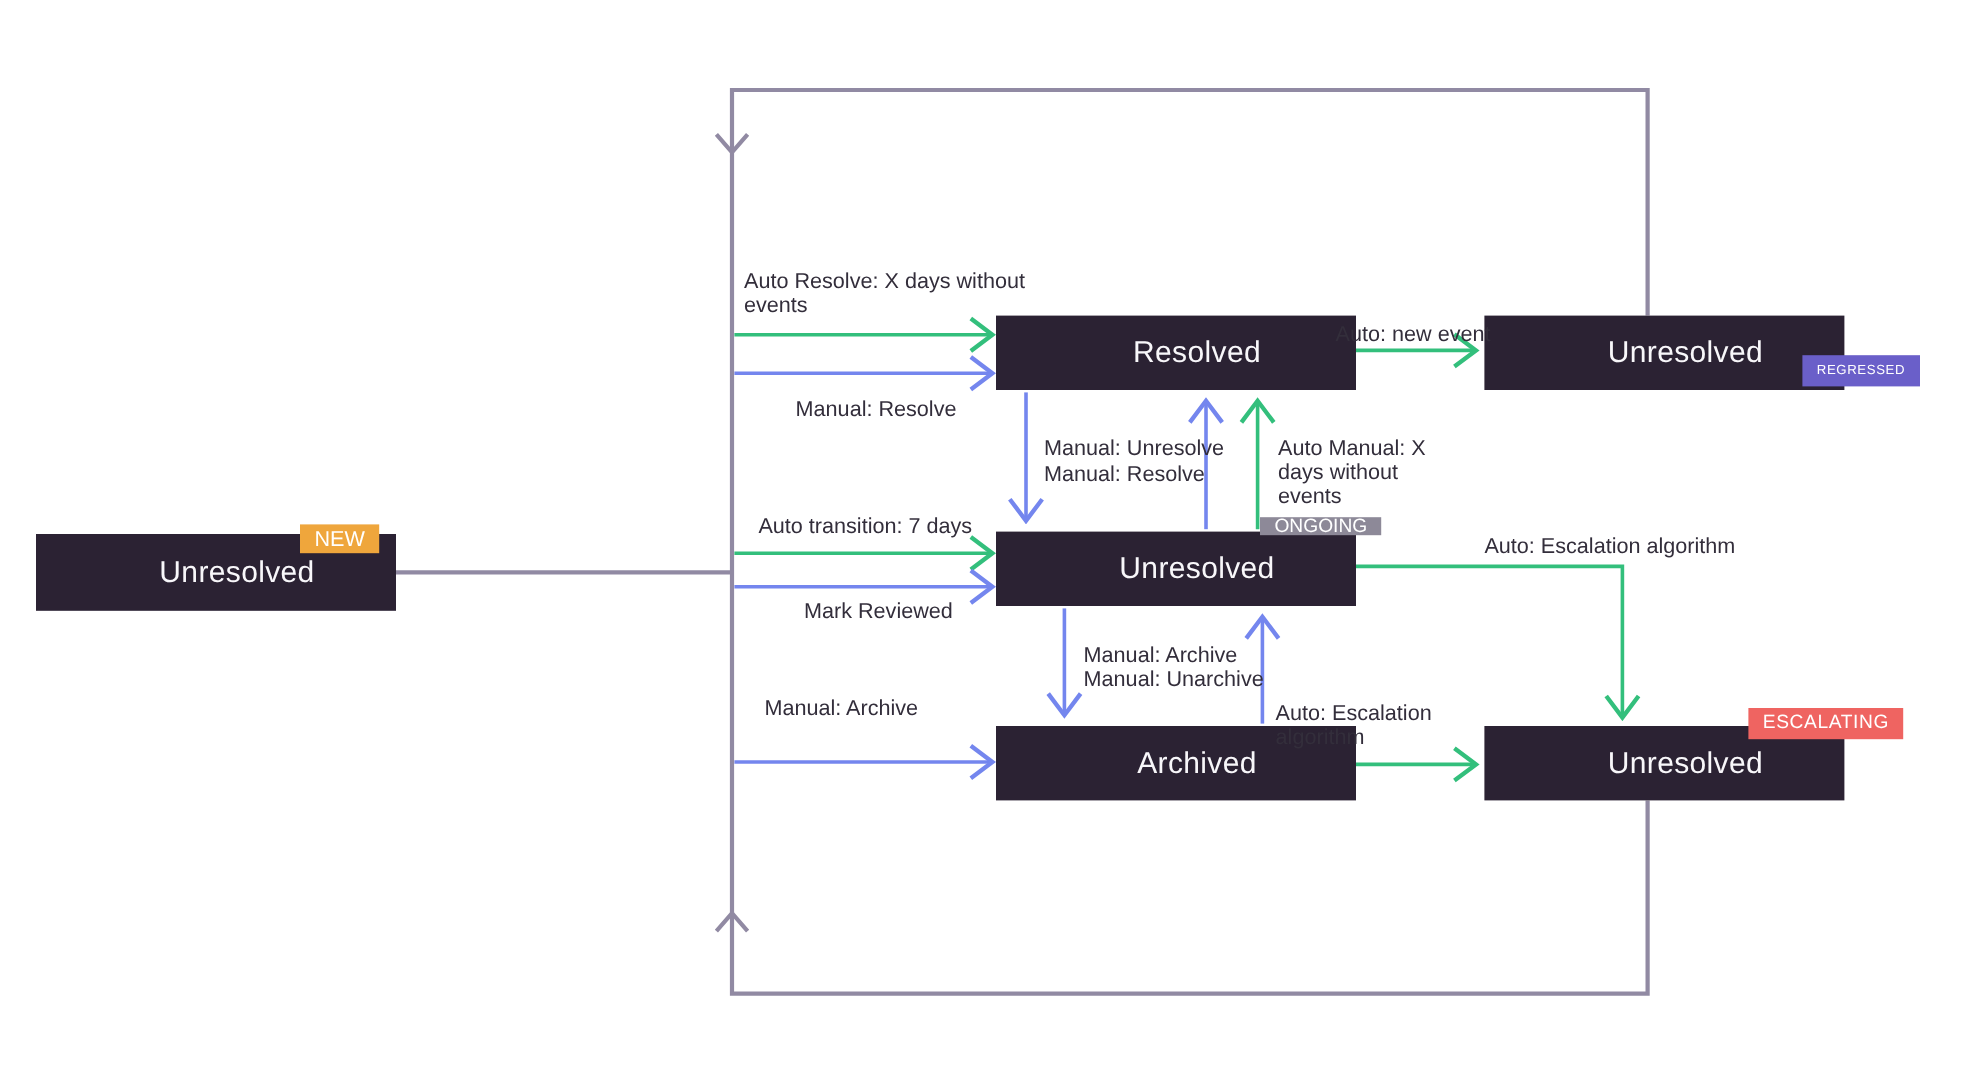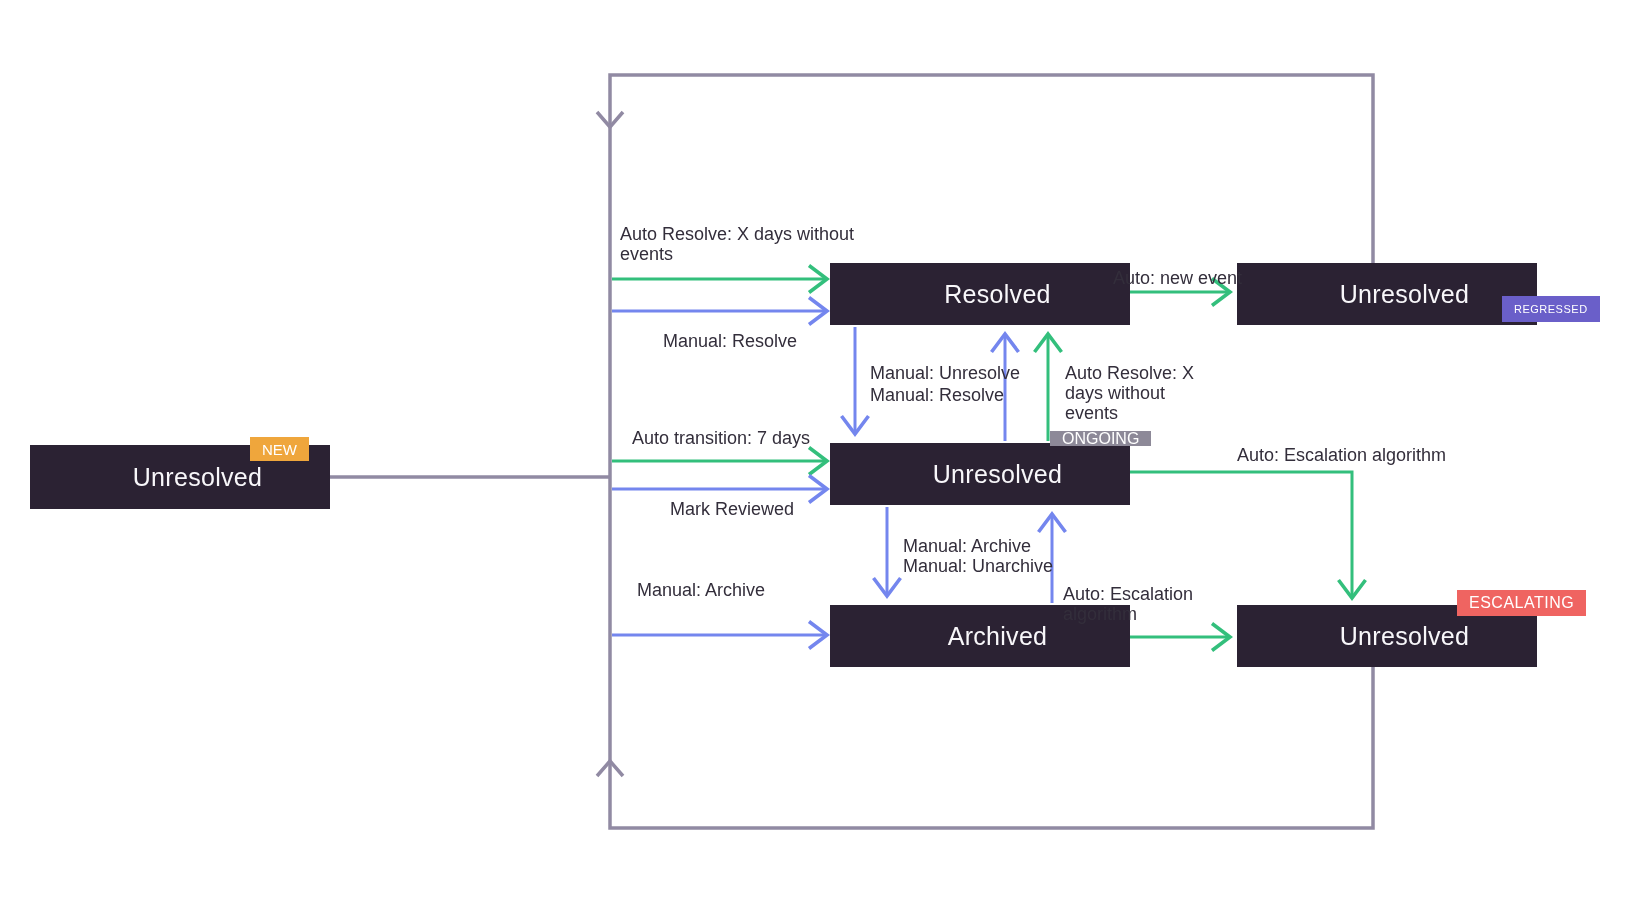--- a/index.html
+++ b/index.html
@@ -37,21 +37,21 @@
   .node-label{
     color:var(--box-text);
     font-size:25px;font-weight:500;letter-spacing:.3px;
   }
   .badge{
     position:absolute;z-index:3;
     display:flex;align-items:center;justify-content:center;
     color:#fff;font-weight:500;
     padding:0 12px;white-space:nowrap;
   }
-  .badge-new{left:250px;top:437px;height:24px;font-size:15px;background:var(--badge-new);}
+  .badge-new{left:250px;top:437px;height:24px;font-size:18px;background:var(--badge-new);}
   .badge-ongoing{left:1050px;top:431px;height:15px;font-size:16px;background:var(--badge-ongoing);}
   .badge-regressed{left:1502px;top:252px;height:26px;font-size:11px;letter-spacing:.5px;background:var(--badge-regressed);margin-top:44px;}
   .badge-escalating{left:1457px;top:590px;height:26px;font-size:16px;letter-spacing:.5px;background:var(--badge-escalating);}
   .edge-label{
     position:absolute;z-index:2;
     color:var(--label-text);
     font-size:18px;font-weight:500;
     line-height:20px;
     white-space:pre-line;
   }
@@ -117,21 +117,21 @@
   <span class="badge badge-new">NEW</span>
   <span class="badge badge-ongoing">ONGOING</span>
   <span class="badge badge-regressed">REGRESSED</span>
   <span class="badge badge-escalating">ESCALATING</span>
 
   <div class="edge-label" style="left:620px;top:224px">Auto Resolve: X days without
 events</div>
   <div class="edge-label" style="left:663px;top:331px">Manual: Resolve</div>
   <div class="edge-label lh22" style="left:870px;top:362px">Manual: Unresolve
 Manual: Resolve</div>
-  <div class="edge-label" style="left:1065px;top:363px">Auto Resolve: X
+  <div class="edge-label" style="left:1065px;top:363px">Auto Manual: X
 days without
 events</div>
   <div class="edge-label" style="left:632px;top:428px">Auto transition: 7 days</div>
   <div class="edge-label" style="left:670px;top:499px">Mark Reviewed</div>
   <div class="edge-label" style="left:903px;top:536px">Manual: Archive
 Manual: Unarchive</div>
   <div class="edge-label" style="left:637px;top:580px">Manual: Archive</div>
   <div class="edge-label" style="left:1113px;top:268px">Auto: new event</div>
   <div class="edge-label" style="left:1237px;top:445px">Auto: Escalation algorithm</div>
   <div class="edge-label" style="left:1063px;top:584px">Auto: Escalation

